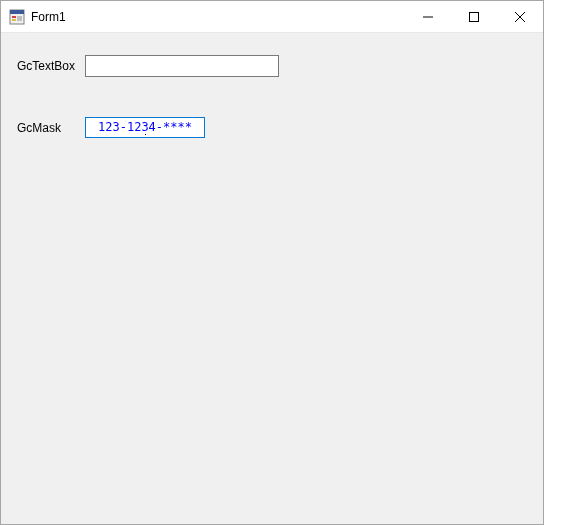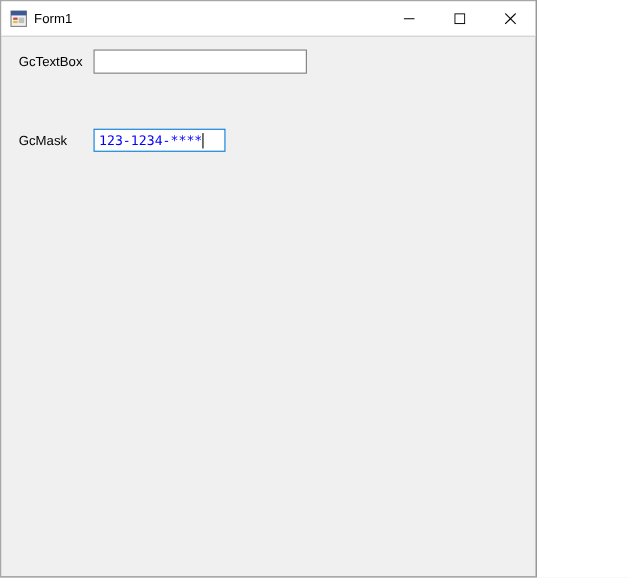--- a/index.html
+++ b/index.html
@@ -9,24 +9,24 @@
     }
     body {
       font-family: "Segoe UI", "Meiryo UI", sans-serif;
       font-size: 12px;
       background: #ffffff;
       width: 572px;
       height: 525px;
       overflow: hidden;
     }
     .window {
-      width: 488px;
+      width: 544px;
       height: 525px;
       border: 1px solid #a6a6a6;
-      background: #404040;
+      background: #f97316;
       position: relative;
     }
     .titlebar {
       height: 32px;
       background: #ffffff;
       display: flex;
       align-items: center;
       justify-content: space-between;
       border-bottom: 1px solid #e8e8e8;
     }
@@ -67,21 +67,21 @@
       bottom: 0;
       background: #f0f0f0;
       padding: 0;
     }
     .form-row {
       position: absolute;
       display: flex;
       align-items: center;
     }
     .row1 {
-      top: 12px;
+      top: 22px;
       left: 16px;
     }
     .row2 {
       top: 84px;
       left: 16px;
     }
     .field-label {
       width: 68px;
       font-size: 12px;
       color: #000000;
@@ -103,21 +103,22 @@
       border: 1px solid #0078d7;
       height: 21px;
       width: 120px;
       padding: 2px 4px;
       font-family: "MS Gothic", "MS UI Gothic", monospace;
       font-size: 12px;
       color: #0000ff;
       outline: none;
       position: relative;
       display: flex;
-      align-items: flex-end;
+      align-items: center;
+      flex-direction: column;
     }
     .mask-text {
       color: #0000ff;
     }
     .caret {
       display: inline-block;
       width: 1px;
       height: 14px;
       background: #000000;
       vertical-align: middle;

